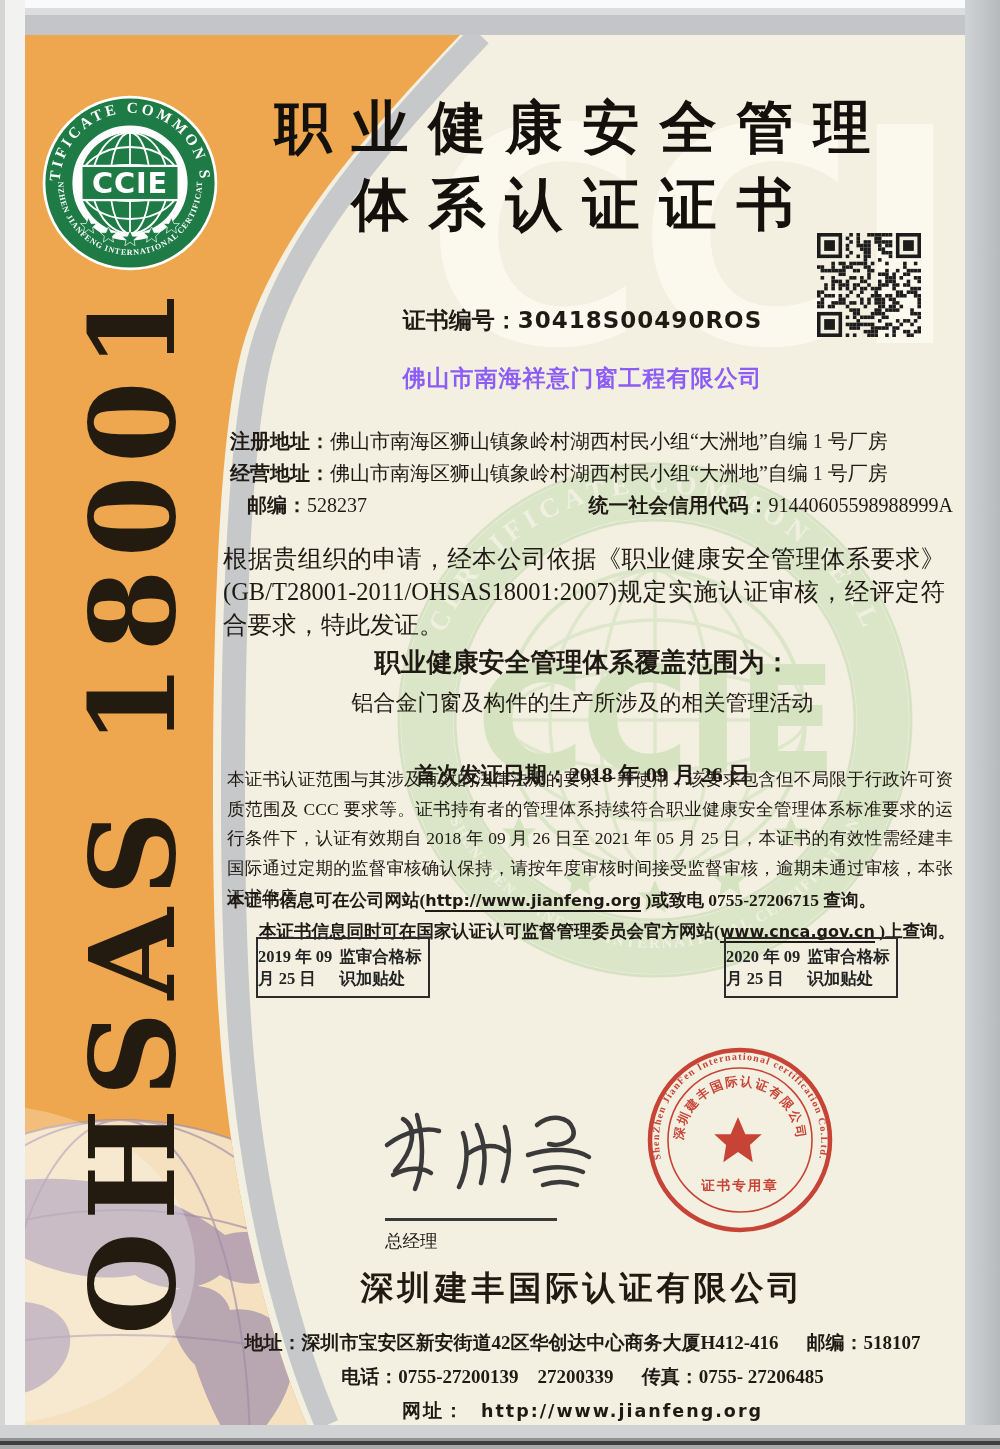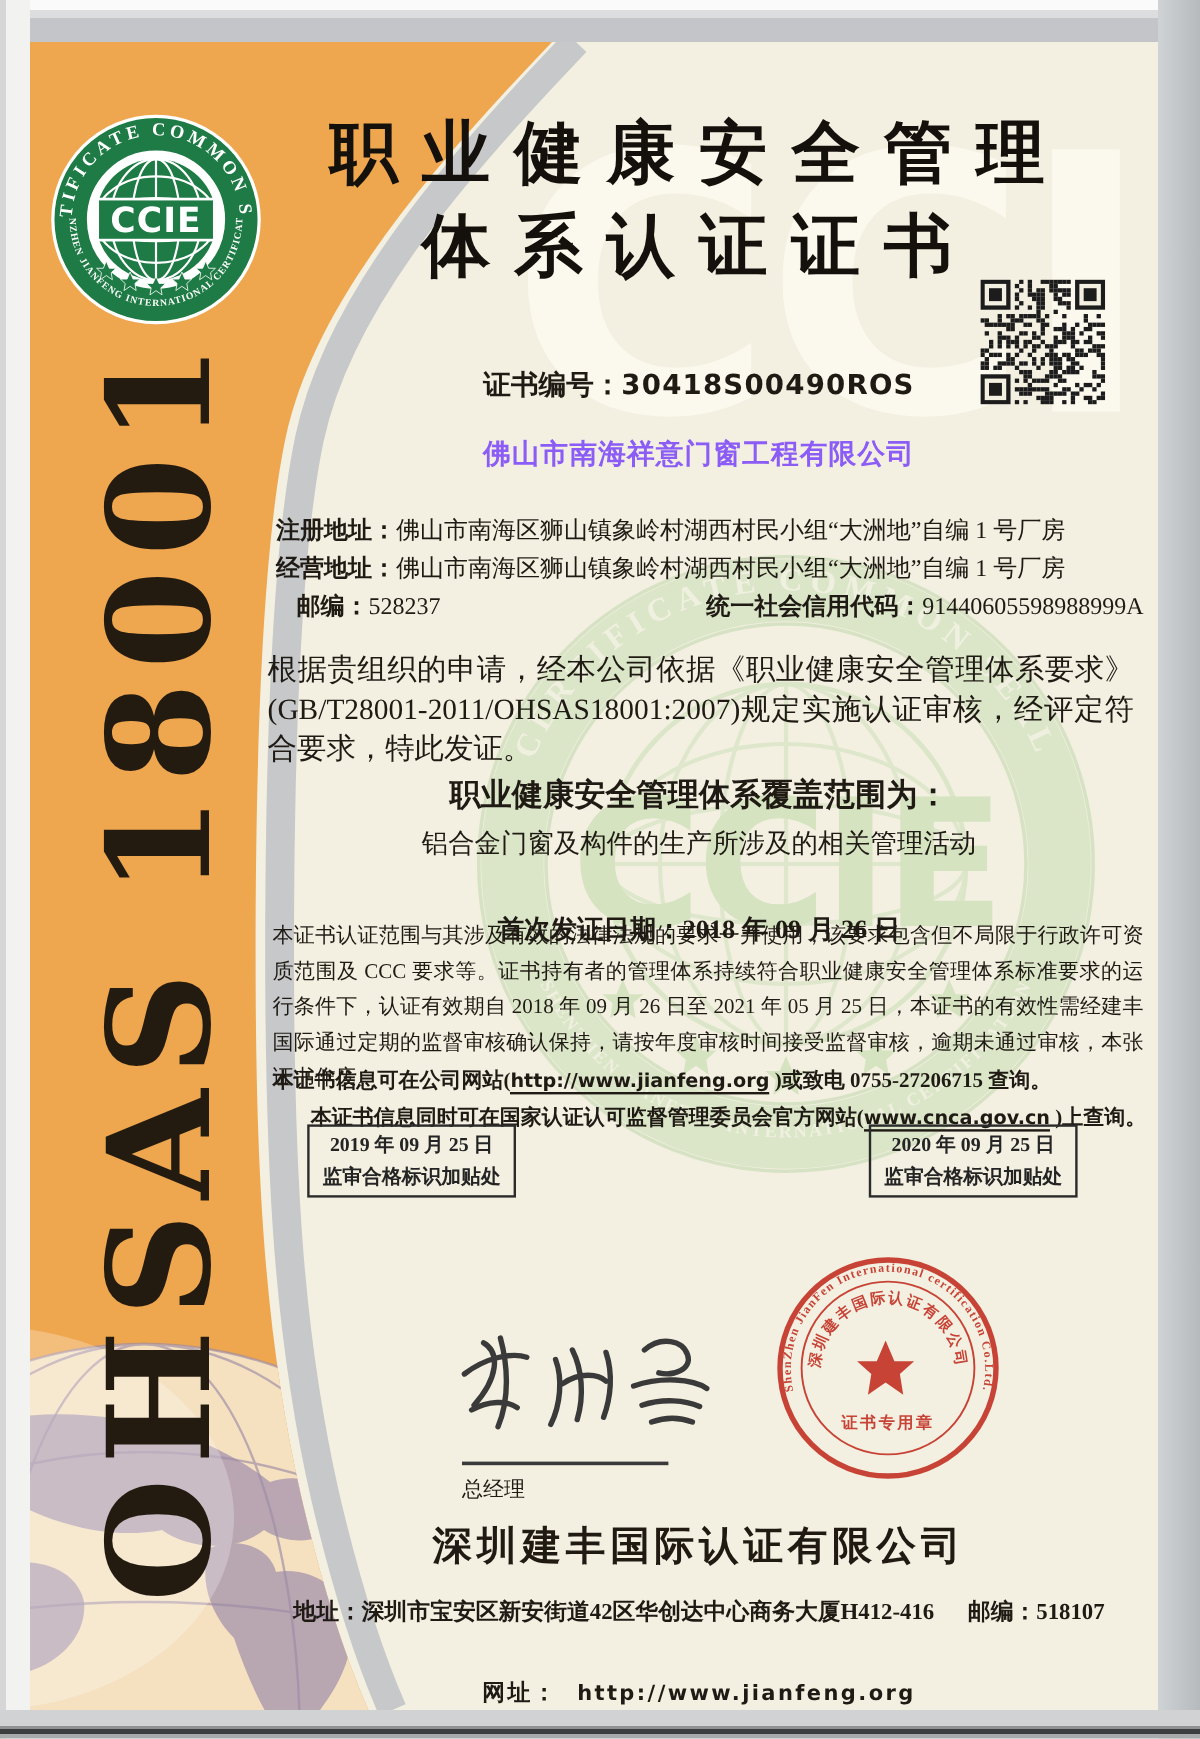--- a/index.html
+++ b/index.html
@@ -43,21 +43,21 @@
 
   .para{position:absolute;left:198px;width:722px;text-align:justify;font-size:24.5px;line-height:33px;}
   .scope-head{font-weight:bold;font-size:26px;}
   .scope-line{font-size:22px;}
   .issue-line{font-weight:bold;font-size:22px;}
   .terms{position:absolute;left:202px;width:726px;text-align:justify;font-size:17.5px;line-height:29.5px;}
   .info{position:absolute;left:202px;width:726px;text-align:left;font-size:17.5px;font-weight:bold;}
   .info .url{text-decoration:none;border-bottom:2px solid #1f1a14;font-family:"DejaVu Sans",sans-serif;font-size:16px;}
 
   .audit-box{position:absolute;width:170px;height:57px;border:2px solid #2b2b2b;
-    display:flex;flex-direction:column;justify-content:space-evenly;align-items:center;
+    display:flex;justify-content:space-evenly;align-items:center;
     font-size:16.5px;font-weight:bold;color:#242424;}
   .sig-svg{position:absolute;left:340px;top:1062px;width:240px;height:120px;}
   .sig-rule{position:absolute;left:360px;top:1183px;width:172px;height:2.5px;background:#3a3a3a;}
   .sig-title{position:absolute;left:360px;top:1194px;width:172px;text-align:left;font-size:17.5px;}
 
   .seal{position:absolute;left:620px;top:1010px;width:190px;height:190px;opacity:.93;mix-blend-mode:multiply;}
 
   .issuer-name{font-weight:bold;font-size:33px;letter-spacing:4px;color:#201a12;}
   .issuer-line{font-weight:bold;font-size:19px;white-space:nowrap;}
   .issuer-line .gap{display:inline-block;width:28px;}
@@ -538,17 +538,20 @@
         <textPath href="#sealCn" startOffset="50%" text-anchor="middle">深圳建丰国际认证有限公司</textPath>
       </text>
       <use href="#star" x="-10" y="-10" width="20" height="20" transform="translate(-2,2) scale(2.5)" fill="#ce392e"></use>
       <text font-size="13.5" font-weight="bold" fill="#ce392e" text-anchor="middle" y="50" letter-spacing="2">证书专用章</text>
     </svg>
 
     <div class="abs t-center issuer-name" style="top:1231px;">深圳建丰国际认证有限公司</div>
     <div class="abs t-center issuer-line" style="top:1295px;">
       <span>地址：</span><span>深圳市宝安区新安街道42区华创达中心商务大厦H412-416</span><span class="gap"></span><span>邮编：</span><span>518107</span>
     </div>
+    <div class="abs t-center issuer-line" style="top:1329px;">
+      <span>电话：</span><span>0755-27200139　27200339</span><span class="gap"></span><span>传真：</span><span>0755- 27206485</span>
+    </div>
     <div class="abs t-center issuer-line" style="top:1363px;letter-spacing:2px;">
       <span>网址：</span><span class="gap-s"></span><span style="font-family:'DejaVu Sans',sans-serif;font-size:17.5px;">http://www.jianfeng.org</span>
     </div>
   </div>
 </div>
 
 </body></html>

